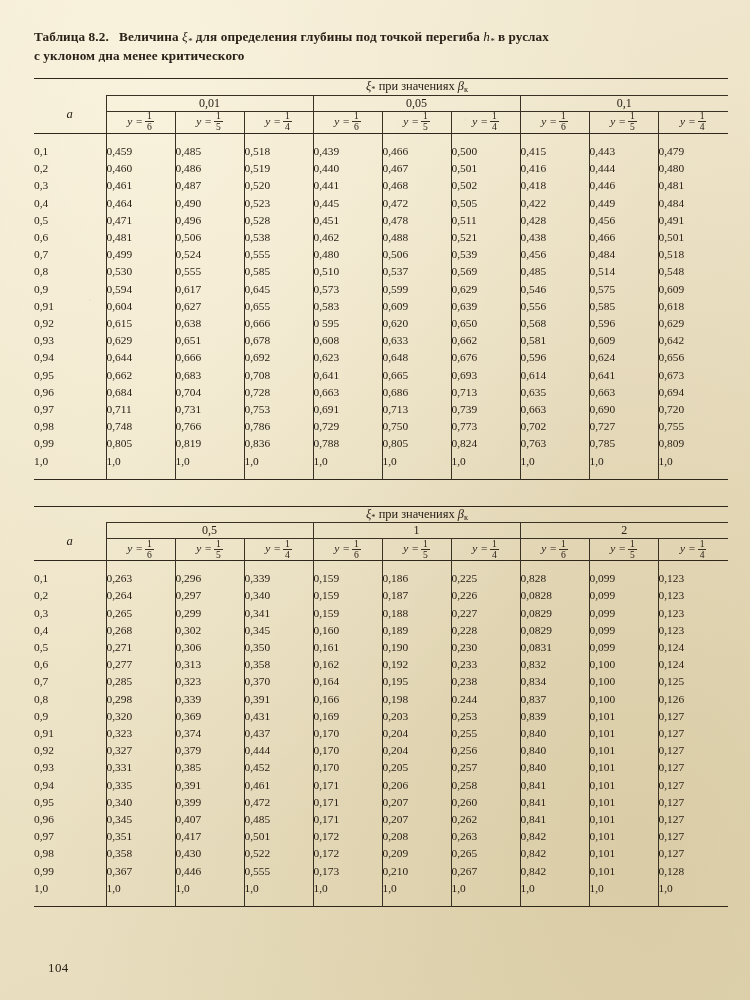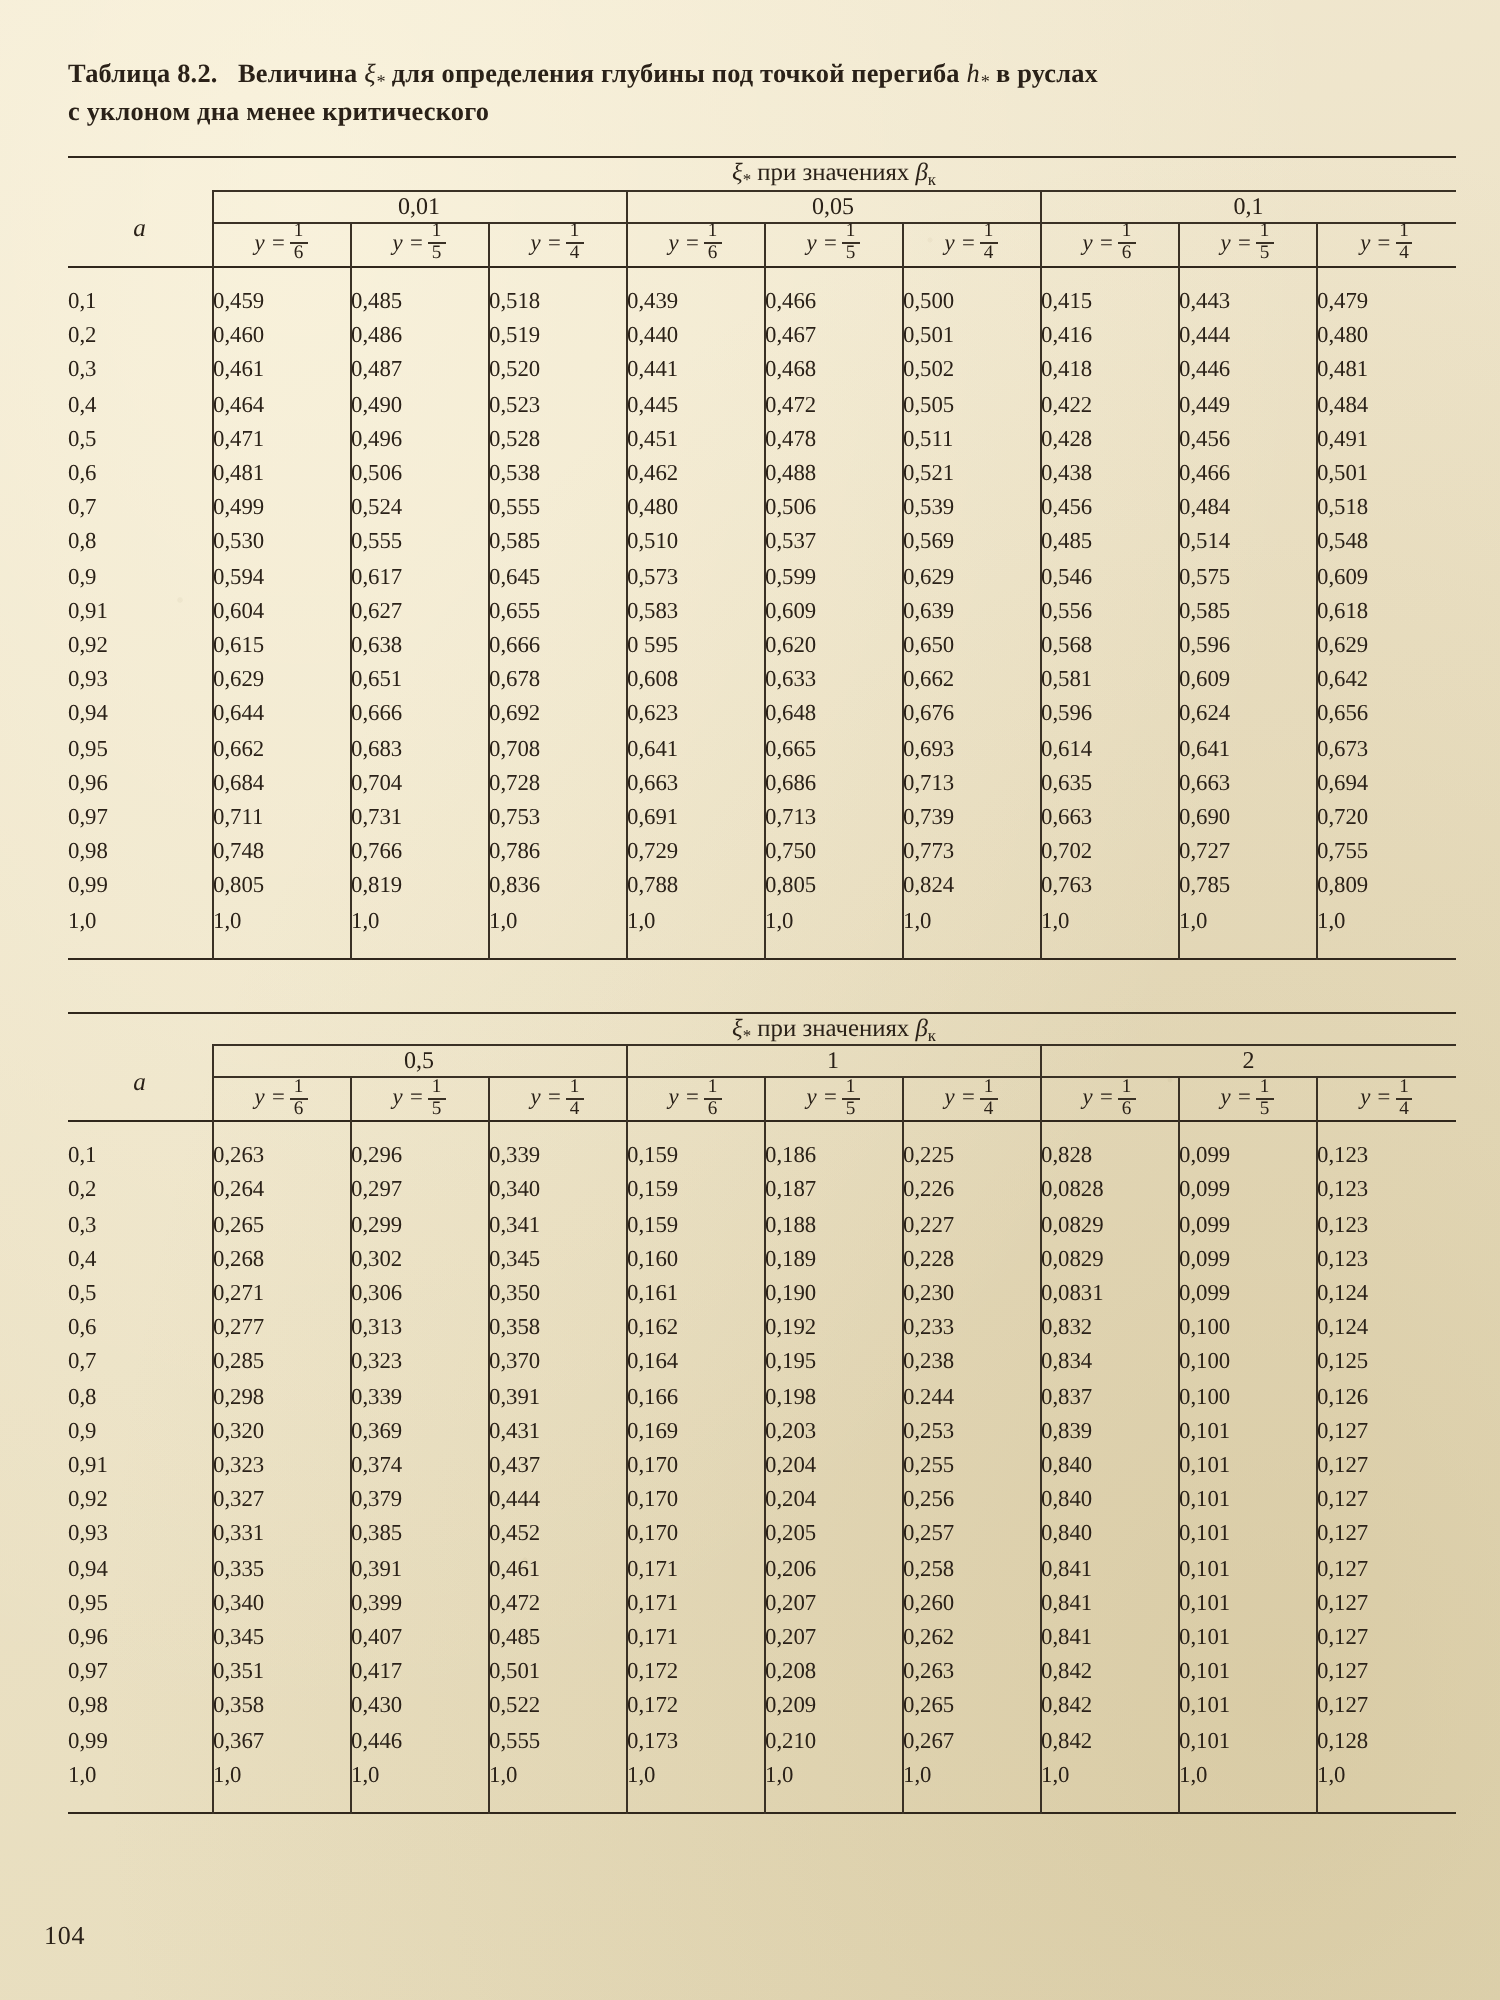--- a/index.html
+++ b/index.html
@@ -128,21 +128,21 @@
     font-style: italic;
     font-size: 11.4px;
   }
   .tbody-top-gap { height: 9px; }
   .tbody-bot-gap { height: 9px; }
 
   .block-gap { height: 26px; }
 
   .pagenum {
     position: absolute;
-    left: 22px;
+    left: 48px;
     bottom: 24px;
     font-size: 13px;
     letter-spacing: 0.4px;
   }
   
   .speckle {
     position: absolute;
     inset: 0;
     pointer-events: none;
     background-image:

